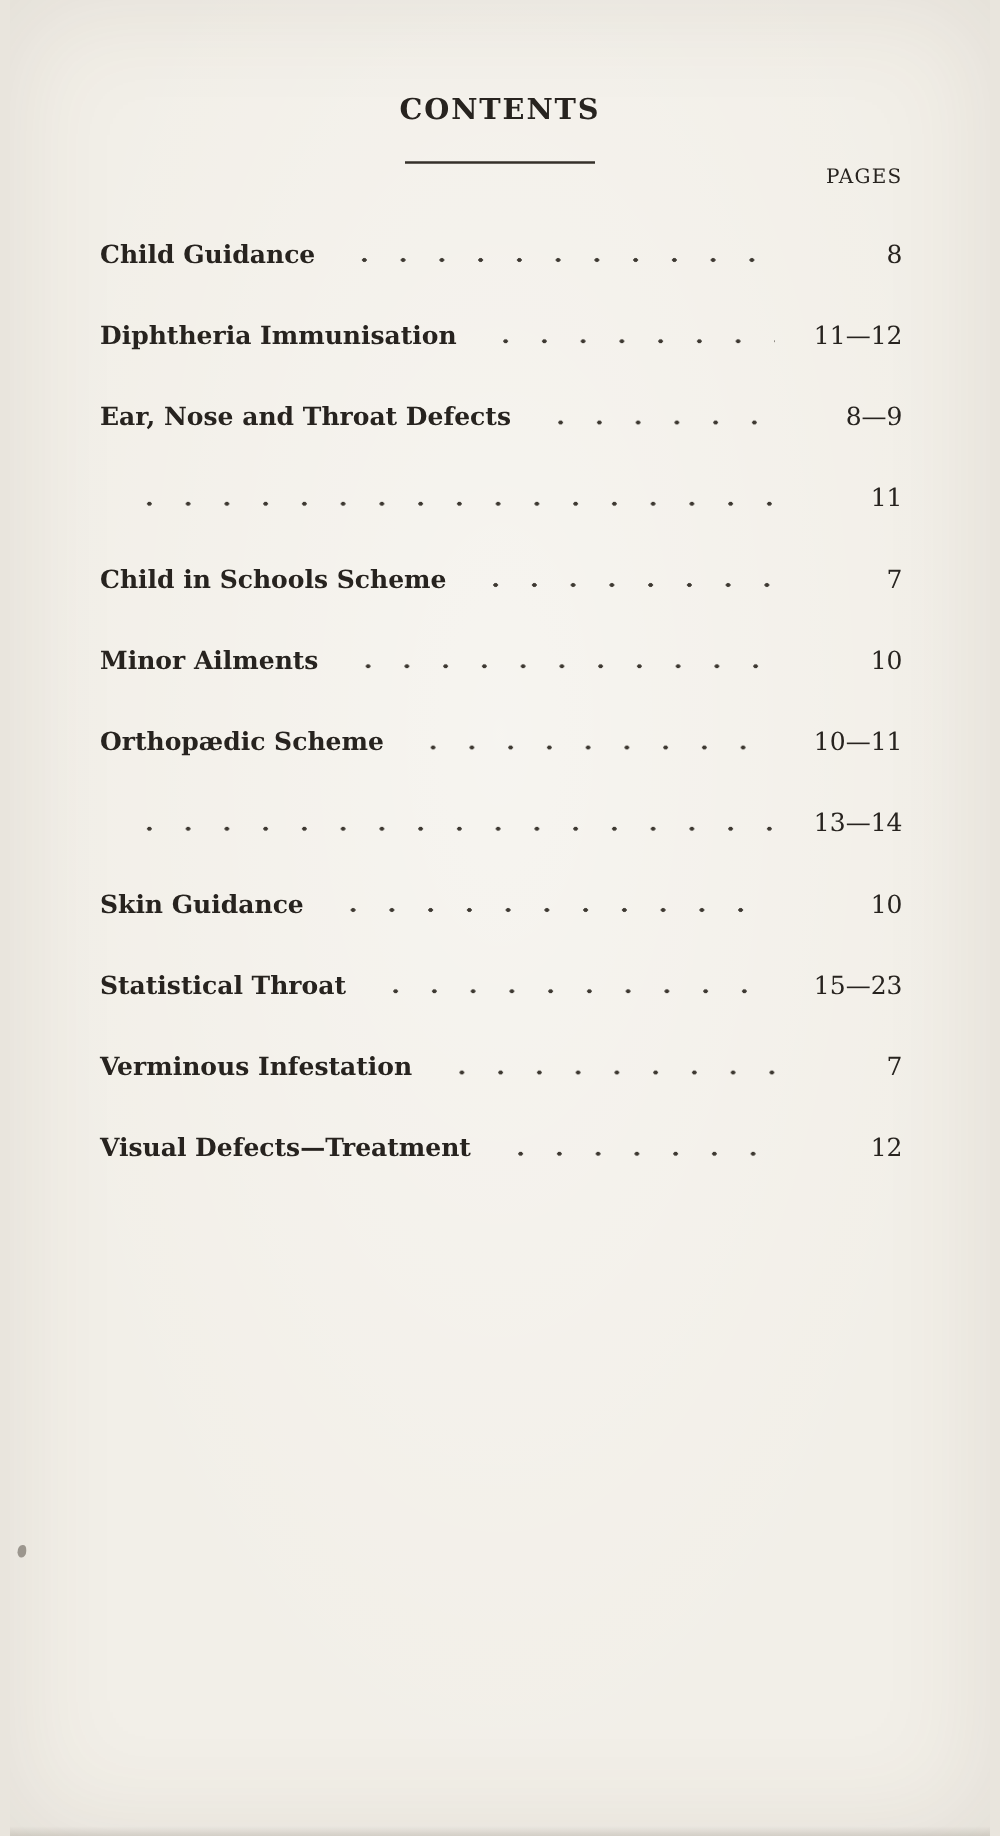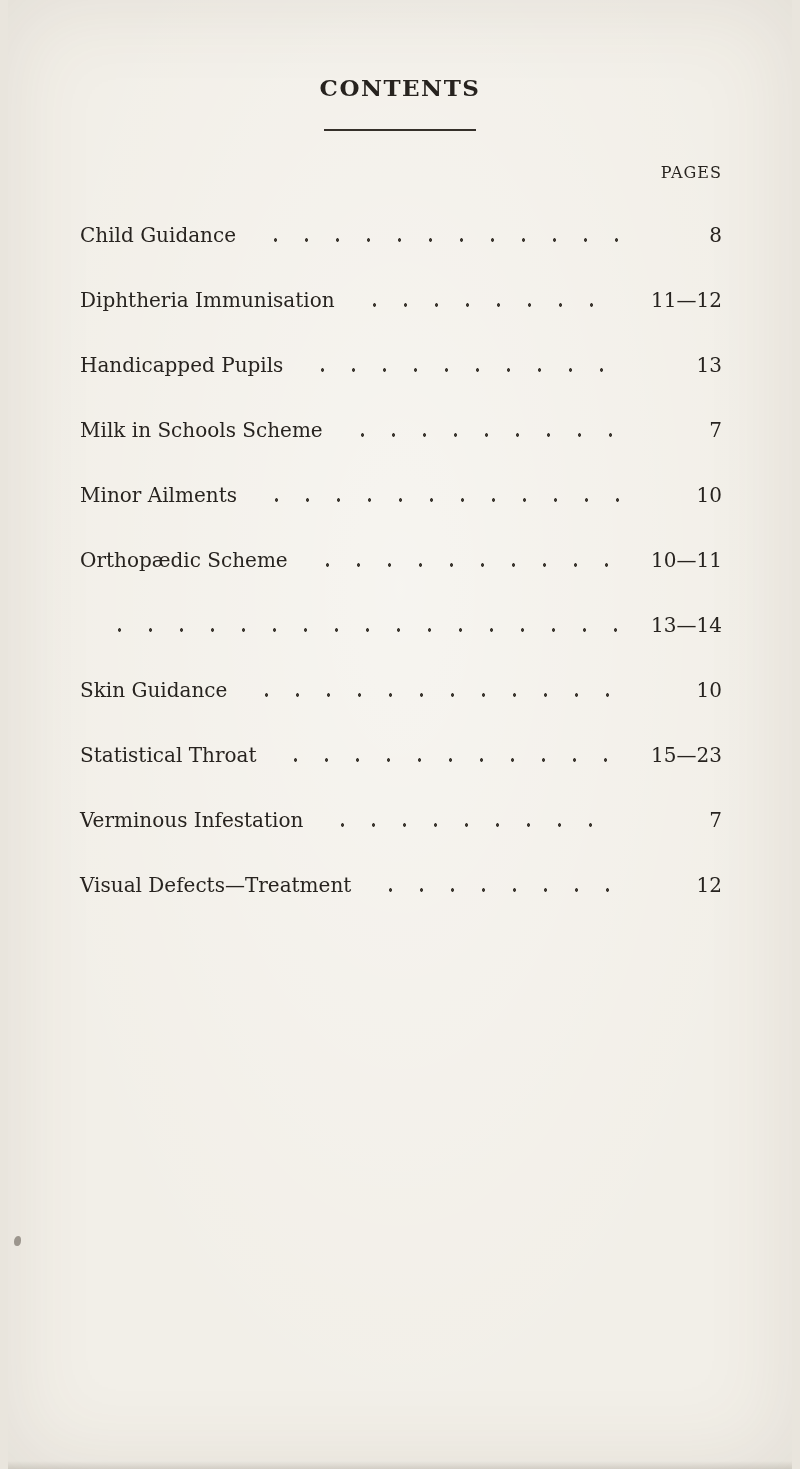--- a/index.html
+++ b/index.html
@@ -29,34 +29,34 @@
   .title-rule {
     width: 152px;
     height: 2px;
     margin: 28px auto 0 auto;
     background: #35302a;
   }
   .toc {
     margin: 0 70px 0 72px; 
   }
   .pages-header {
-    margin-top: 32px;
     text-align: right;
     font-size: 16px;
     letter-spacing: 1px;
   }
   .entry {
     display: flex;
     align-items: baseline;
     margin-top: 41px;
     font-size: 20px;
     line-height: 24px;
   }
   .entry-label {
     white-space: nowrap;
+    font-weight: bold;
   }
   .leader {
     flex: 1;
     height: 20px;
     align-self: flex-end;
     margin: 0 16px 0 20px;
     background-image: radial-gradient(circle, #3d3831 1.6px, rgba(0,0,0,0) 1.9px);
     background-size: 31px 6px;
     background-position: 4px 70%;
     background-repeat: repeat-x;
@@ -102,30 +102,34 @@
     <span class="leader"></span>
     <span class="entry-pages">8</span>
   </div>
 
   <div class="entry">
     <span class="entry-label">Diphtheria Immunisation</span>
     <span class="leader"></span>
     <span class="entry-pages">11—12</span>
   </div>
 
+  <div class="entry">
+    <span class="entry-label">Ear, Nose and Throat Defects</span>
+    <span class="leader"></span>
+    <span class="entry-pages">8—9</span>
+  </div>
 
   <div class="entry">
-    <span class="entry-label">Handicapped Pupils</span>
     <span class="leader"></span>
-    <span class="entry-pages">13</span>
+    <span class="entry-pages">11</span>
   </div>
 
 
   <div class="entry">
-    <span class="entry-label">Milk in Schools Scheme</span>
+    <span class="entry-label">Child in Schools Scheme</span>
     <span class="leader"></span>
     <span class="entry-pages">7</span>
   </div>
 
   <div class="entry">
     <span class="entry-label">Minor Ailments</span>
     <span class="leader"></span>
     <span class="entry-pages">10</span>
   </div>
 

